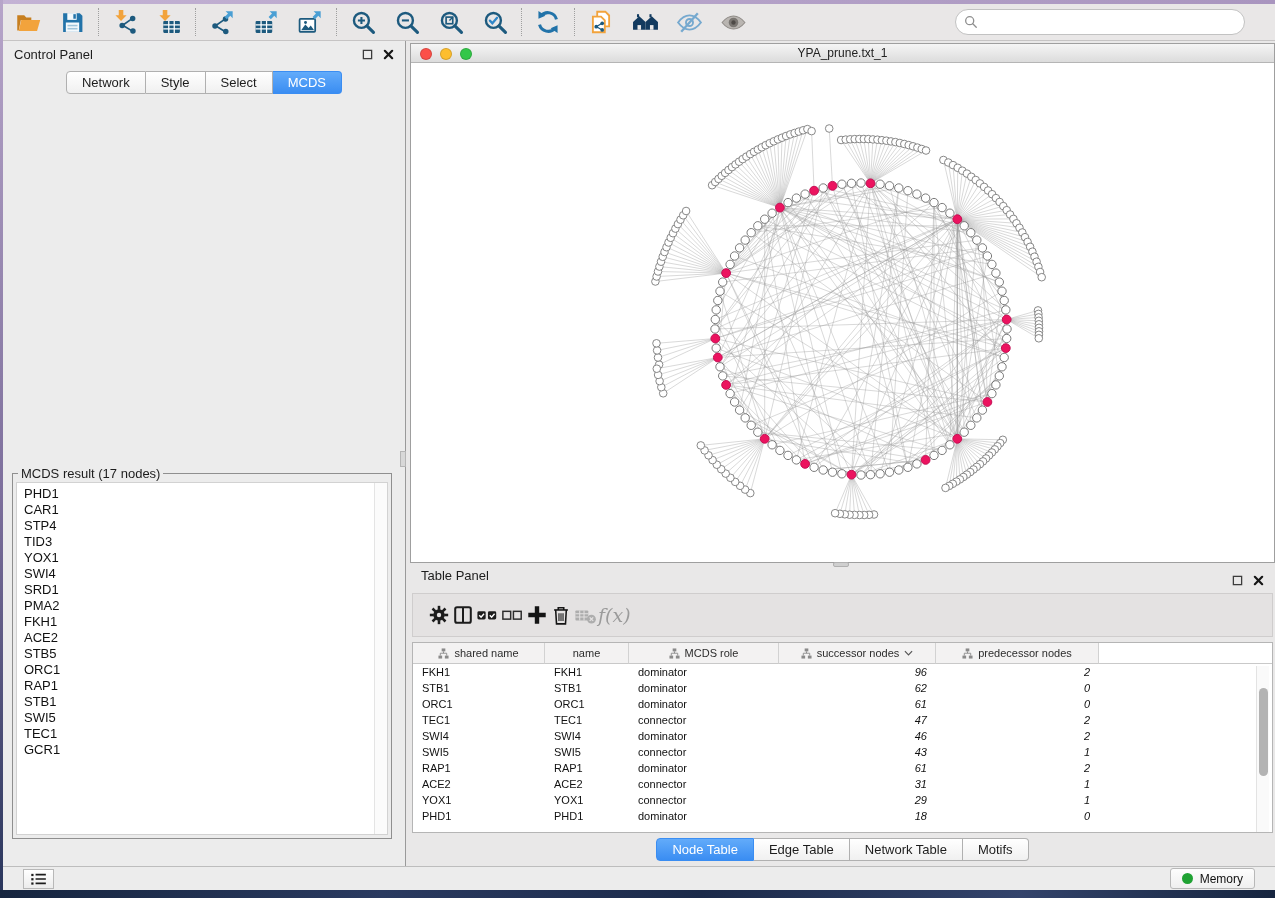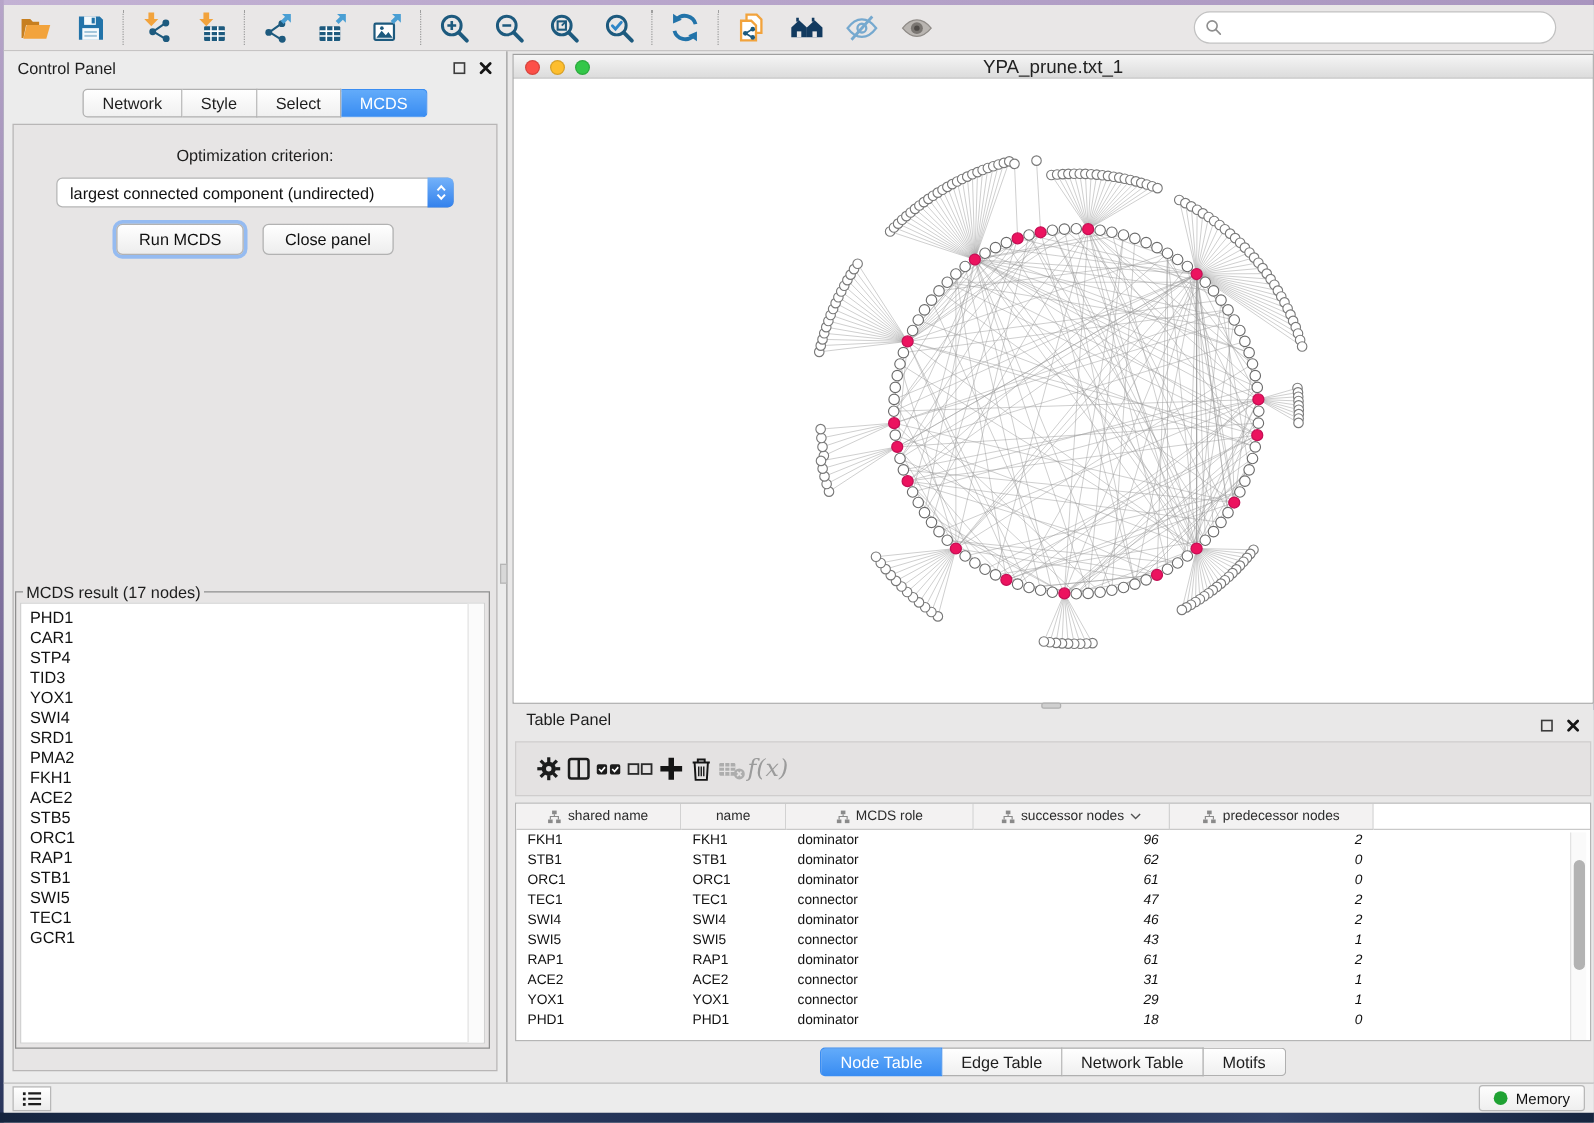--- a/index.html
+++ b/index.html
@@ -67,21 +67,21 @@
     background:#d8d8d8; border:1px solid #b5b5b5; }
 
   
   .right-region { position:absolute; left:404px; top:37px; right:0; bottom:24px; }
   .network-window { position:absolute; left:3px; top:2px; right:0; height:520px;
     background:#fff; border:1px solid #9f9f9f; }
   .nw-titlebar { height:19px; background:linear-gradient(#f5f5f5,#dcdcdc);
     border-bottom:1px solid #b5b5b5; position:relative; display:flex; align-items:center; }
   .lights { position:absolute; left:9px; top:4px; display:flex; gap:8px; }
   .light { width:12px; height:12px; border-radius:50%; border:1px solid rgba(0,0,0,.15); }
-  .nw-title { margin:0 auto; font-size:15px; color:#222; }
+  .nw-title { margin:0 auto; font-size:12px; color:#222; }
   .nw-canvas { position:absolute; left:0; right:0; top:19px; bottom:0; overflow:hidden; background:#fff; }
   .nw-canvas svg { display:block; }
   .h-grip { position:absolute; left:50%; top:521px; width:16px; height:5px; margin-left:-8px;
     background:#cfcfcf; border:1px solid #b0b0b0; border-radius:2px; }
 
   
   .table-panel { position:absolute; left:3px; right:0; top:527px; bottom:0; background:#e9e8e8; }
   .tp-titlebar { height:25px; display:flex; padding:0 11px; font-size:13px; color:#1d1d1d; }
   .tp-toolbar { height:44px; margin:0 2px; background:#e4e2e2; border:1px solid #cfcdcd;
     display:flex; align-items:center; padding:0 14px; }
@@ -99,21 +99,21 @@
   .trow { height:16px; font-size:11px; color:#111; align-items:center; }
   .td { padding:0 9px; white-space:nowrap; overflow:hidden; }
   .td.num { text-align:right;font-style:italic; }
   .tp-scrollbar { position:absolute; right:3px; top:23px; height:190px; width:13px;
     background:#fafafa; border-left:1px solid #e3e3e3; }
   .tp-thumb { position:absolute; left:2px; top:22px; width:9px; height:88px; border-radius:4.5px; background:#b3b3b3; }
   .tp-tabs { position:absolute; left:0; right:0; bottom:5px; display:flex; justify-content:center; }
 
   
   .status-bar { position:absolute; left:0; right:0; bottom:0; height:24px; background:#ececec;
-    border-top:1px solid #bdbdbd; display:flex; align-items:center; padding:0 7px; }
+    border-top:1px solid #bdbdbd; display:flex; align-items:center; padding:0 20px; }
   .list-btn { width:31px; height:20px; border:1px solid #b8b8b8; background:linear-gradient(#fff,#ececec);
     display:flex; align-items:center; justify-content:center; cursor:default; }
   .memory-btn { margin-left:auto; height:21px; border:1px solid #b8b8b8; border-radius:3px;
     background:linear-gradient(#fdfdfd,#efefef); display:flex; align-items:center; gap:7px;
     padding:0 11px; font-size:12px; color:#111; cursor:default; }
   .mem-dot { width:11px; height:11px; border-radius:50%; }
 </style>
 </head>
 <body>
 
@@ -309,36 +309,20 @@
         </span>
       </span>
     </div>
     <div class="seg" id="cp-tabs" style="margin-top:3px;position:relative;z-index:2;">
         <div class="tab">Network</div>
         <div class="tab">Style</div>
         <div class="tab">Select</div>
         <div class="tab active">MCDS</div>
       </div>
 
-    <div class="cp-box">
-      <div class="opt-label">Optimization criterion:</div>
-      <div class="dropdown">
-        <span>largest connected component (undirected)</span>
-        <span class="dd-stepper">
-          <svg width="10" height="14" viewBox="0 0 10 14">
-              <path d="M2 5.3L5 2l3 3.3" stroke="#fff" stroke-width="1.6" fill="none"></path>
-              <path d="M2 8.7L5 12l3-3.3" stroke="#fff" stroke-width="1.6" fill="none"></path>
-            </svg>
-        </span>
-      </div>
-      <div class="btn-row">
-        <button class="btn focus-ring">Run MCDS</button>
-        <button class="btn">Close panel</button>
-      </div>
-    </div>
 
     <fieldset class="mcds-fieldset">
       <legend>MCDS result (17 nodes)</legend>
       <div class="mcds-list" id="mcds-list">
           <div>PHD1</div>
           <div>CAR1</div>
           <div>STP4</div>
           <div>TID3</div>
           <div>YOX1</div>
           <div>SWI4</div>

